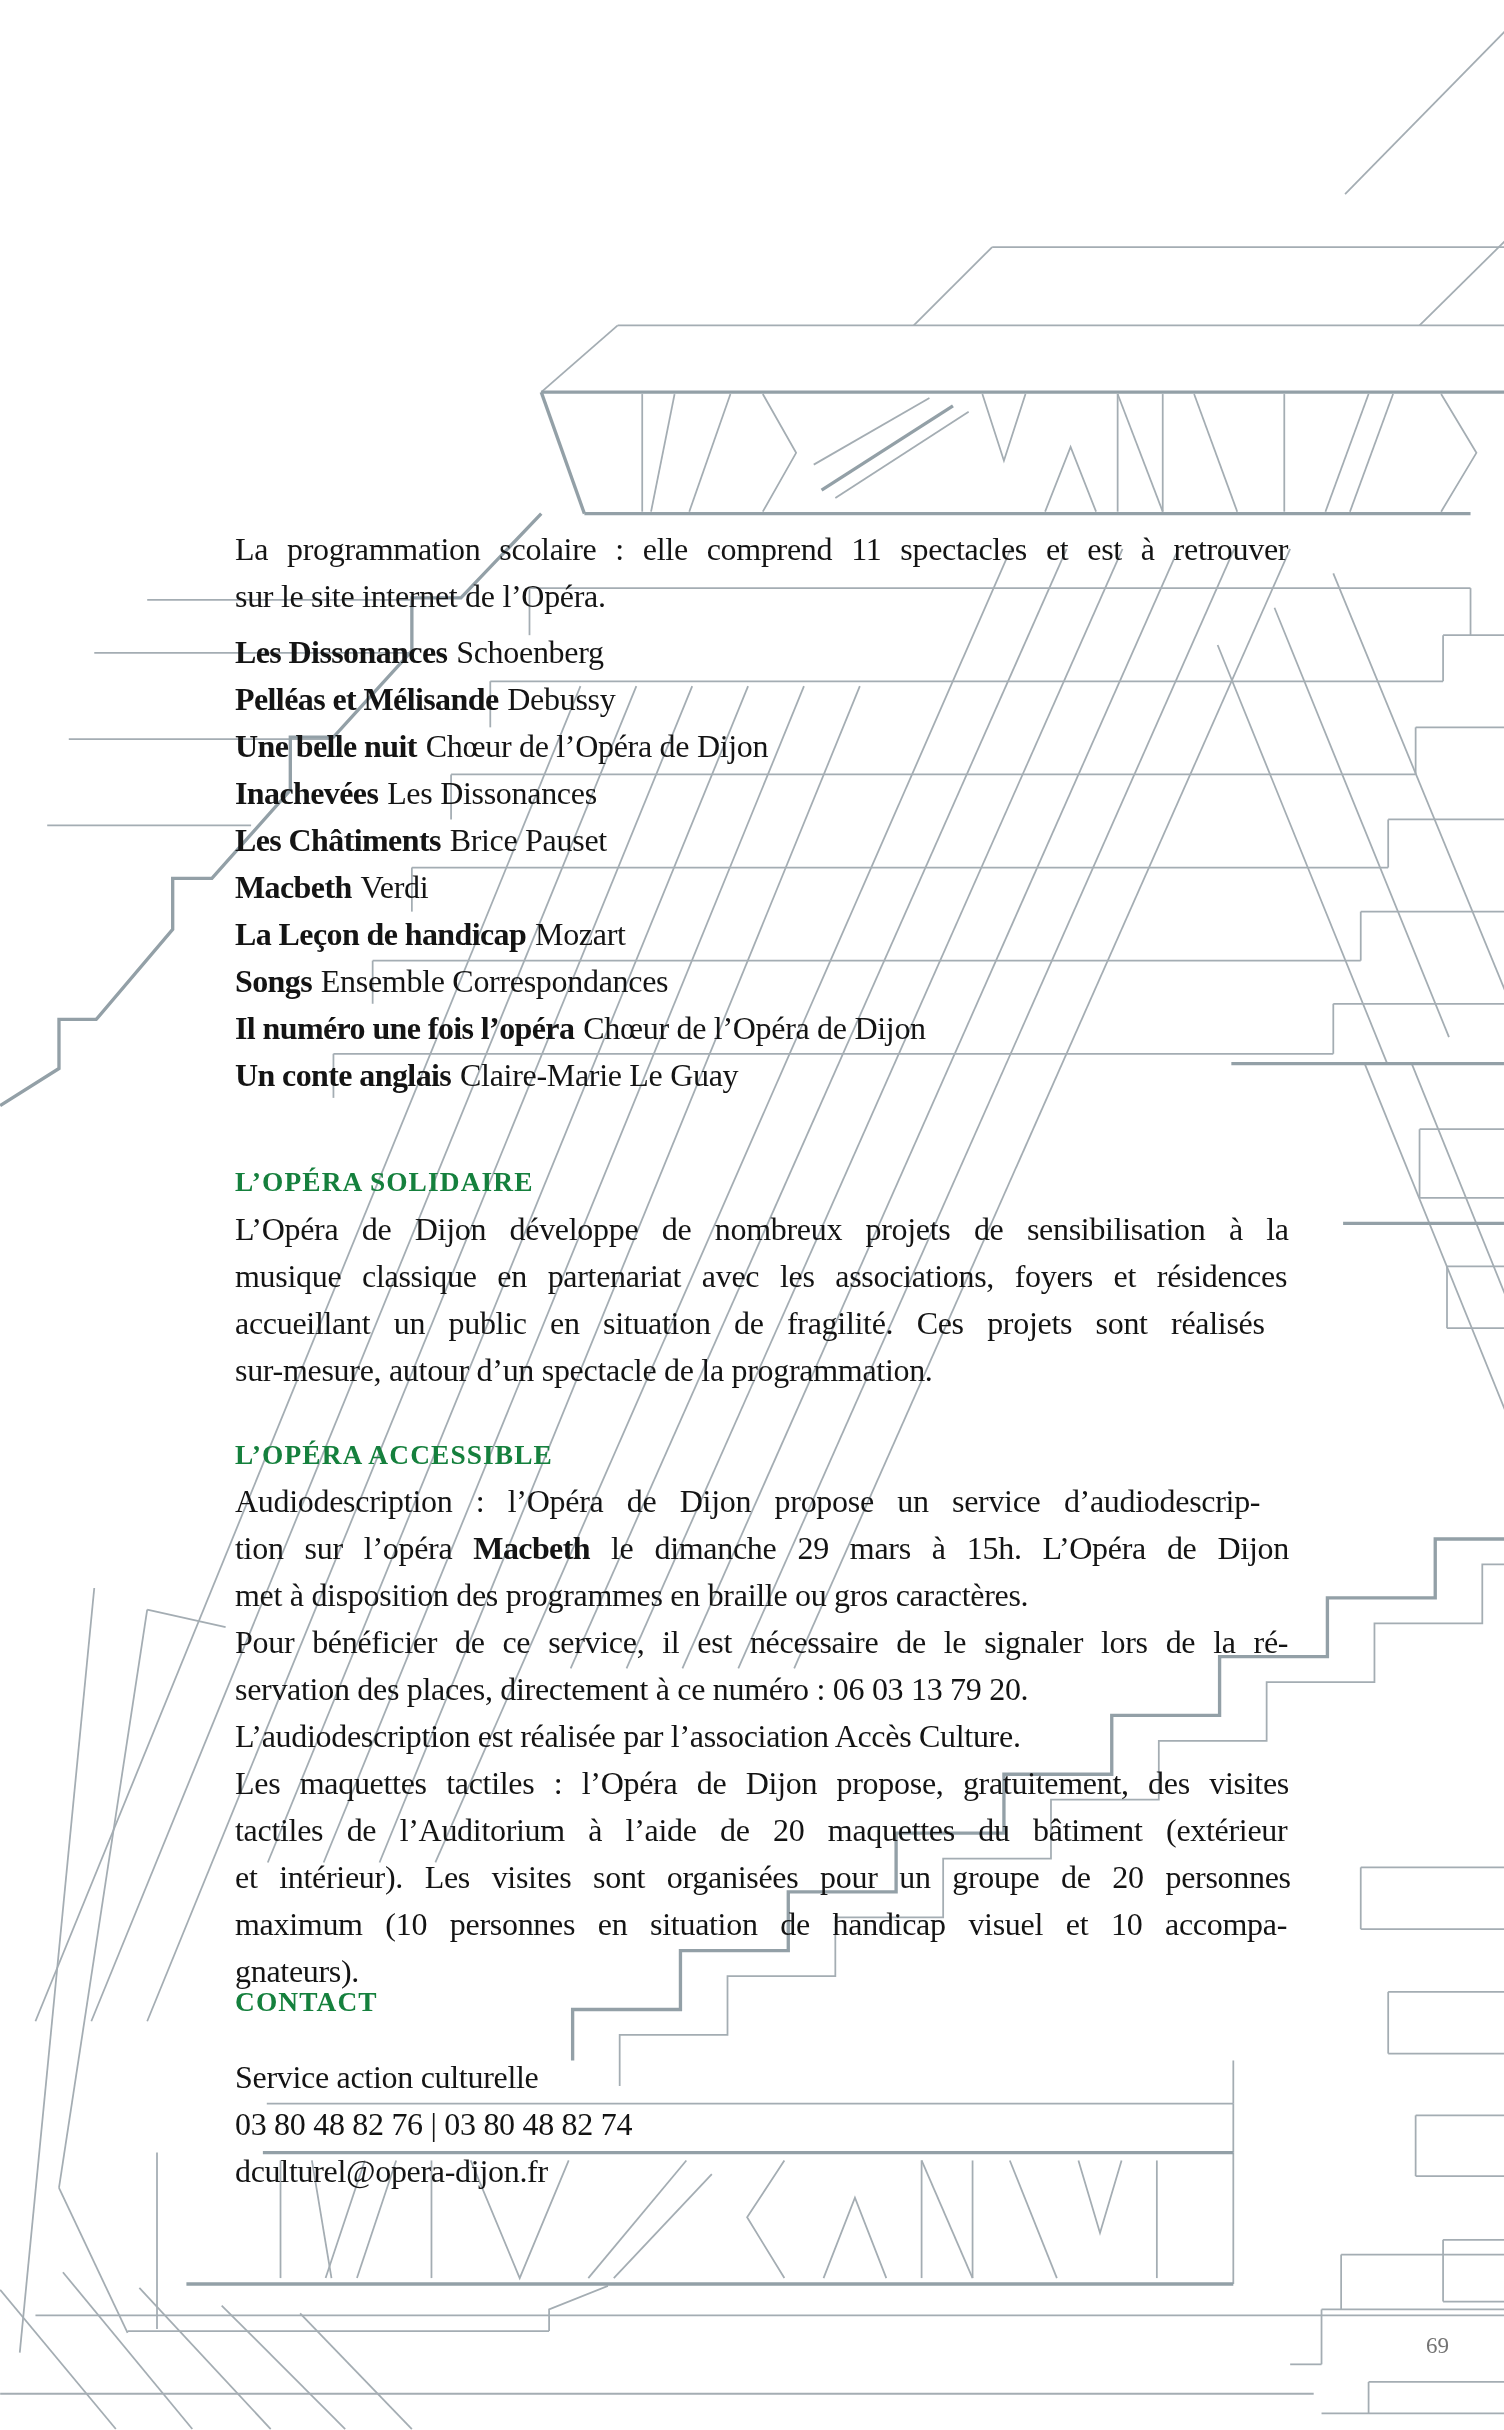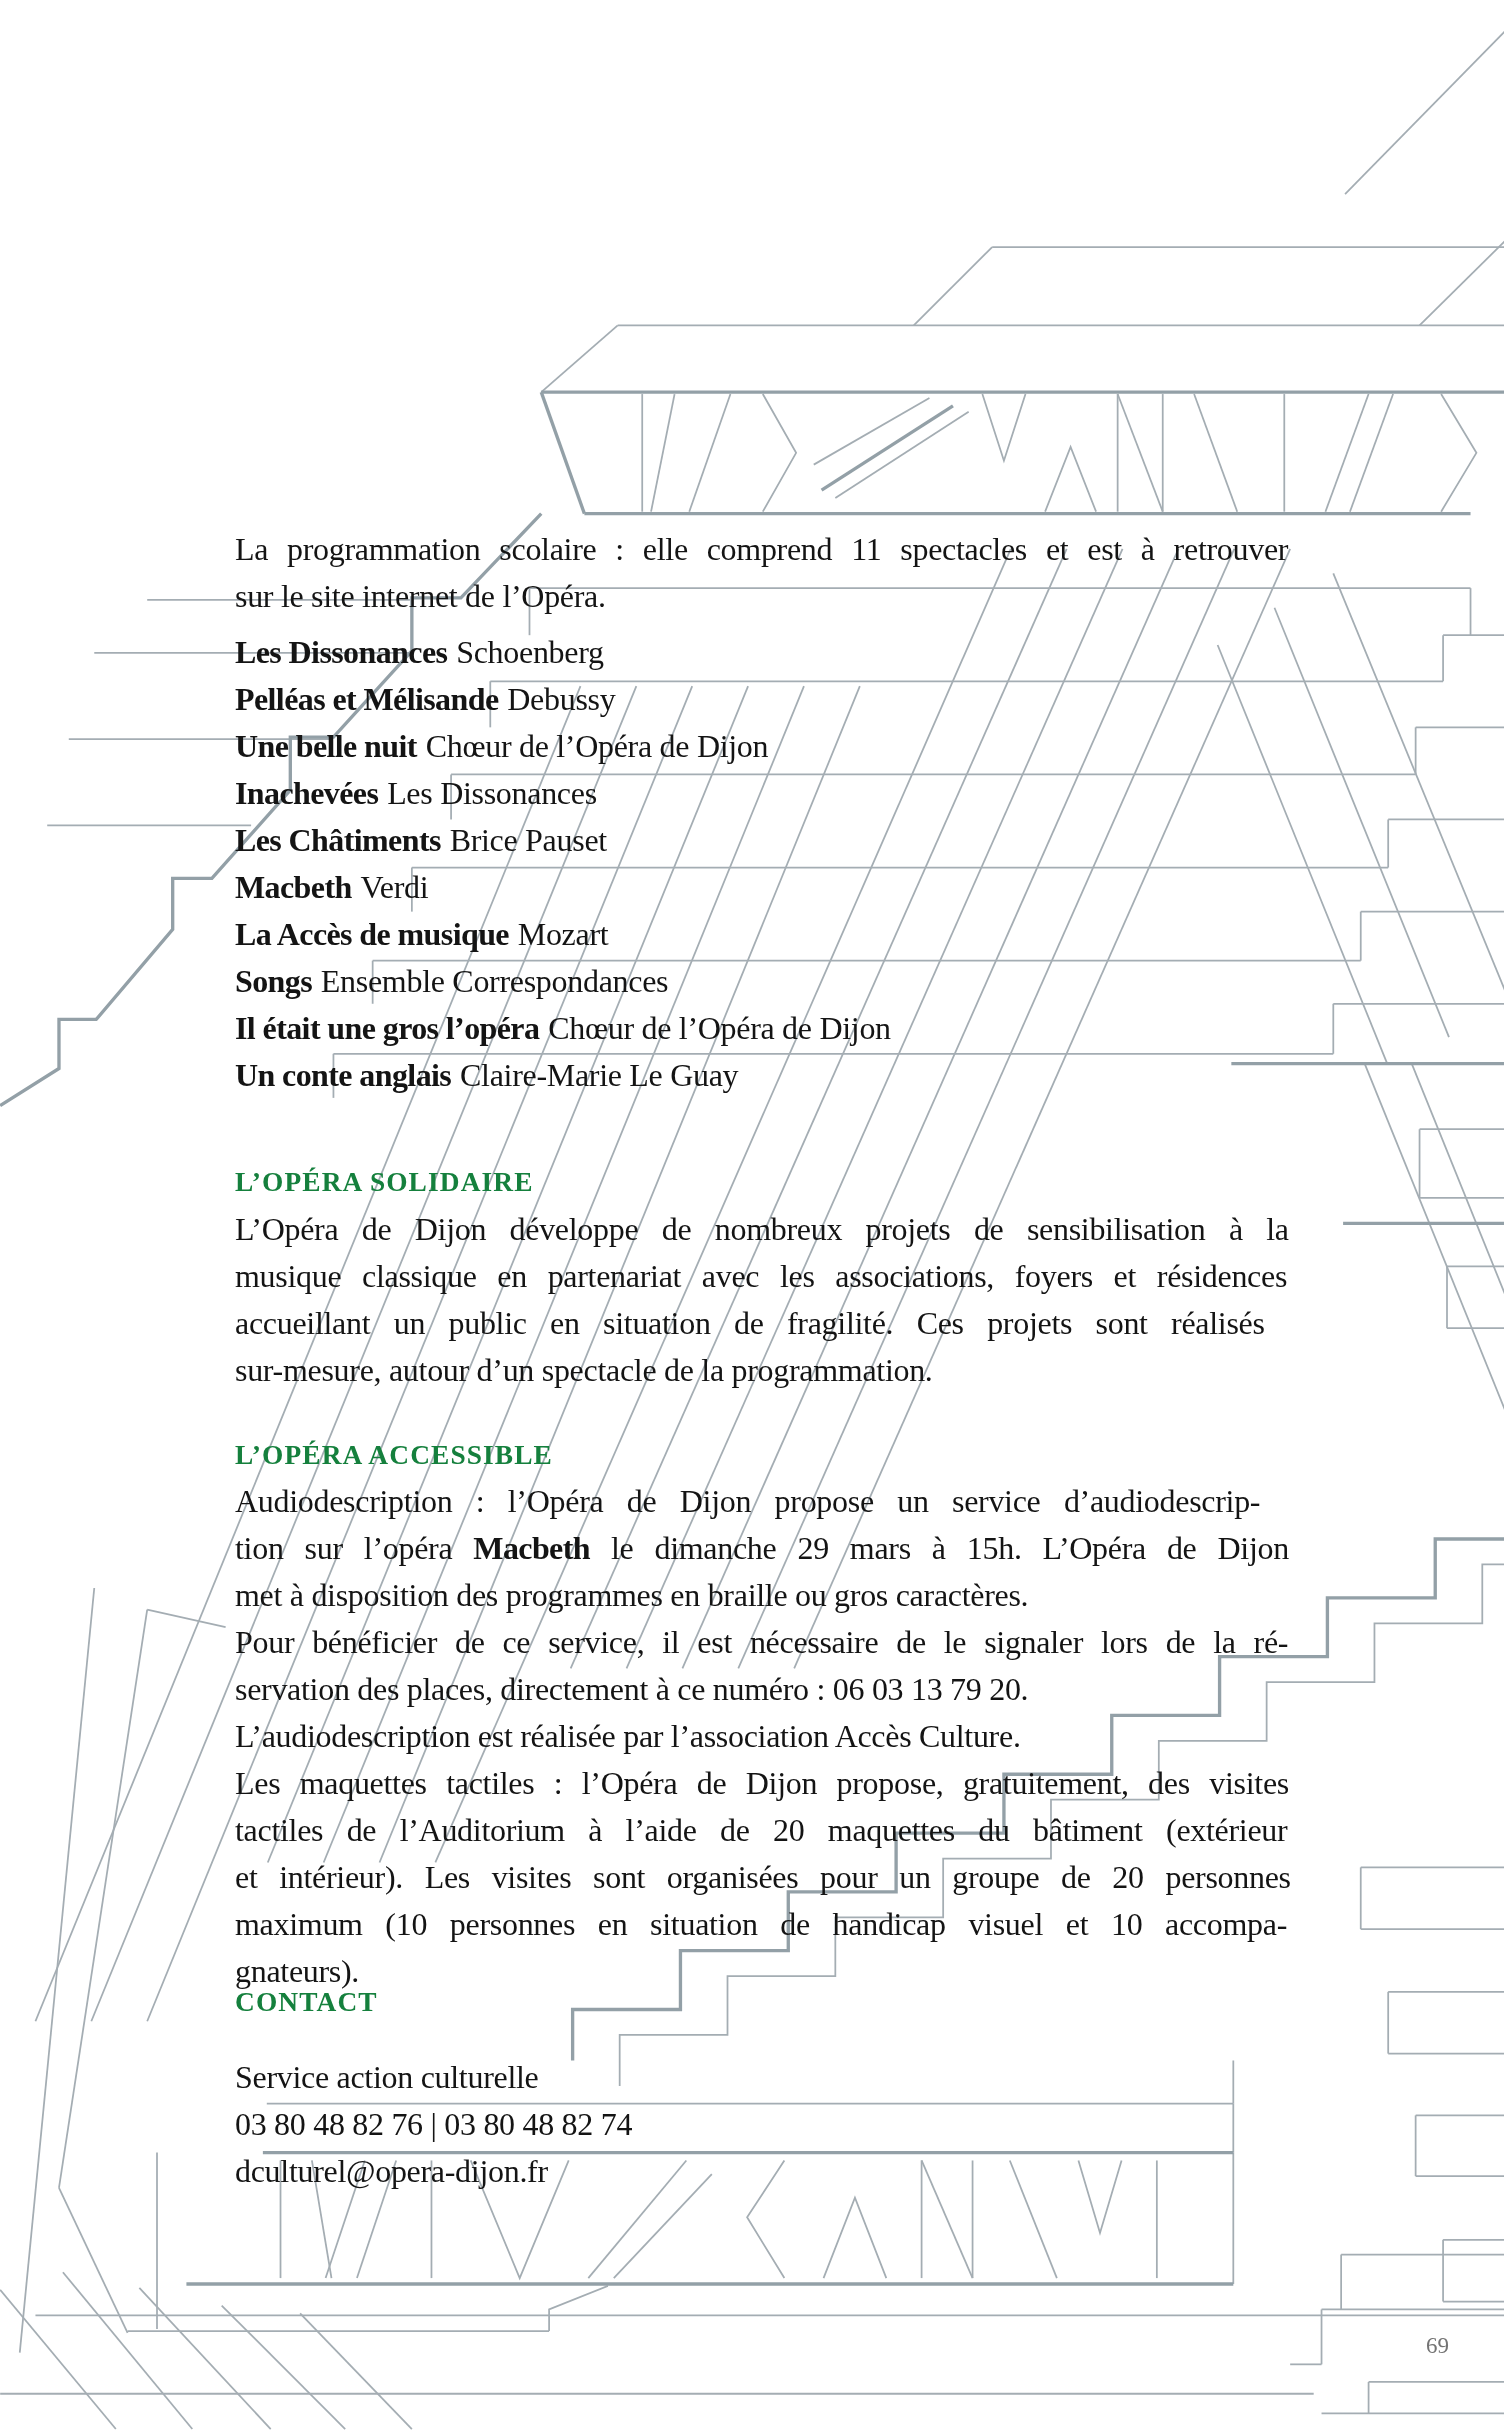--- a/index.html
+++ b/index.html
@@ -208,23 +208,23 @@
   <span class="line l">sur le site internet de l’Opéra.</span>
 </div>
 
 <div class="content-abs" style="top:629px">
   <span class="show-row"><b class="show-title">Les Dissonances</b><span>Schoenberg</span></span>
   <span class="show-row"><b class="show-title">Pelléas et Mélisande</b><span>Debussy</span></span>
   <span class="show-row"><b class="show-title">Une belle nuit</b><span>Chœur de l’Opéra de Dijon</span></span>
   <span class="show-row"><b class="show-title">Inachevées</b><span>Les Dissonances</span></span>
   <span class="show-row"><b class="show-title">Les Châtiments</b><span>Brice Pauset</span></span>
   <span class="show-row"><b class="show-title">Macbeth</b><span>Verdi</span></span>
-  <span class="show-row"><b class="show-title">La Accès de musique</b><span>Mozart</span></span>
+  <span class="show-row"><b class="show-title">La Leçon de handicap</b><span>Mozart</span></span>
   <span class="show-row"><b class="show-title">Songs</b><span>Ensemble Correspondances</span></span>
-  <span class="show-row"><b class="show-title">Il était une gros l’opéra</b><span>Chœur de l’Opéra de Dijon</span></span>
+  <span class="show-row"><b class="show-title">Il numéro une fois l’opéra</b><span>Chœur de l’Opéra de Dijon</span></span>
   <span class="show-row"><b class="show-title">Un conte anglais</b><span>Claire-Marie Le Guay</span></span>
 </div>
 
 <div class="content-abs kicker" style="top:1166px">L’OPÉRA SOLIDAIRE</div>
 <div class="content-abs" style="top:1206px">
   <span class="line j" style="word-spacing: 15.7px;">L’Opéra de Dijon développe de nombreux projets de sensibilisation à la</span>
   <span class="line j" style="word-spacing: 13px;">musique classique en partenariat avec les associations, foyers et résidences</span>
   <span class="line j" style="word-spacing: 15.7px;">accueillant un public en situation de fragilité. Ces projets sont réalisés</span>
   <span class="line l">sur-mesure, autour d’un spectacle de la programmation.</span>
 </div>

